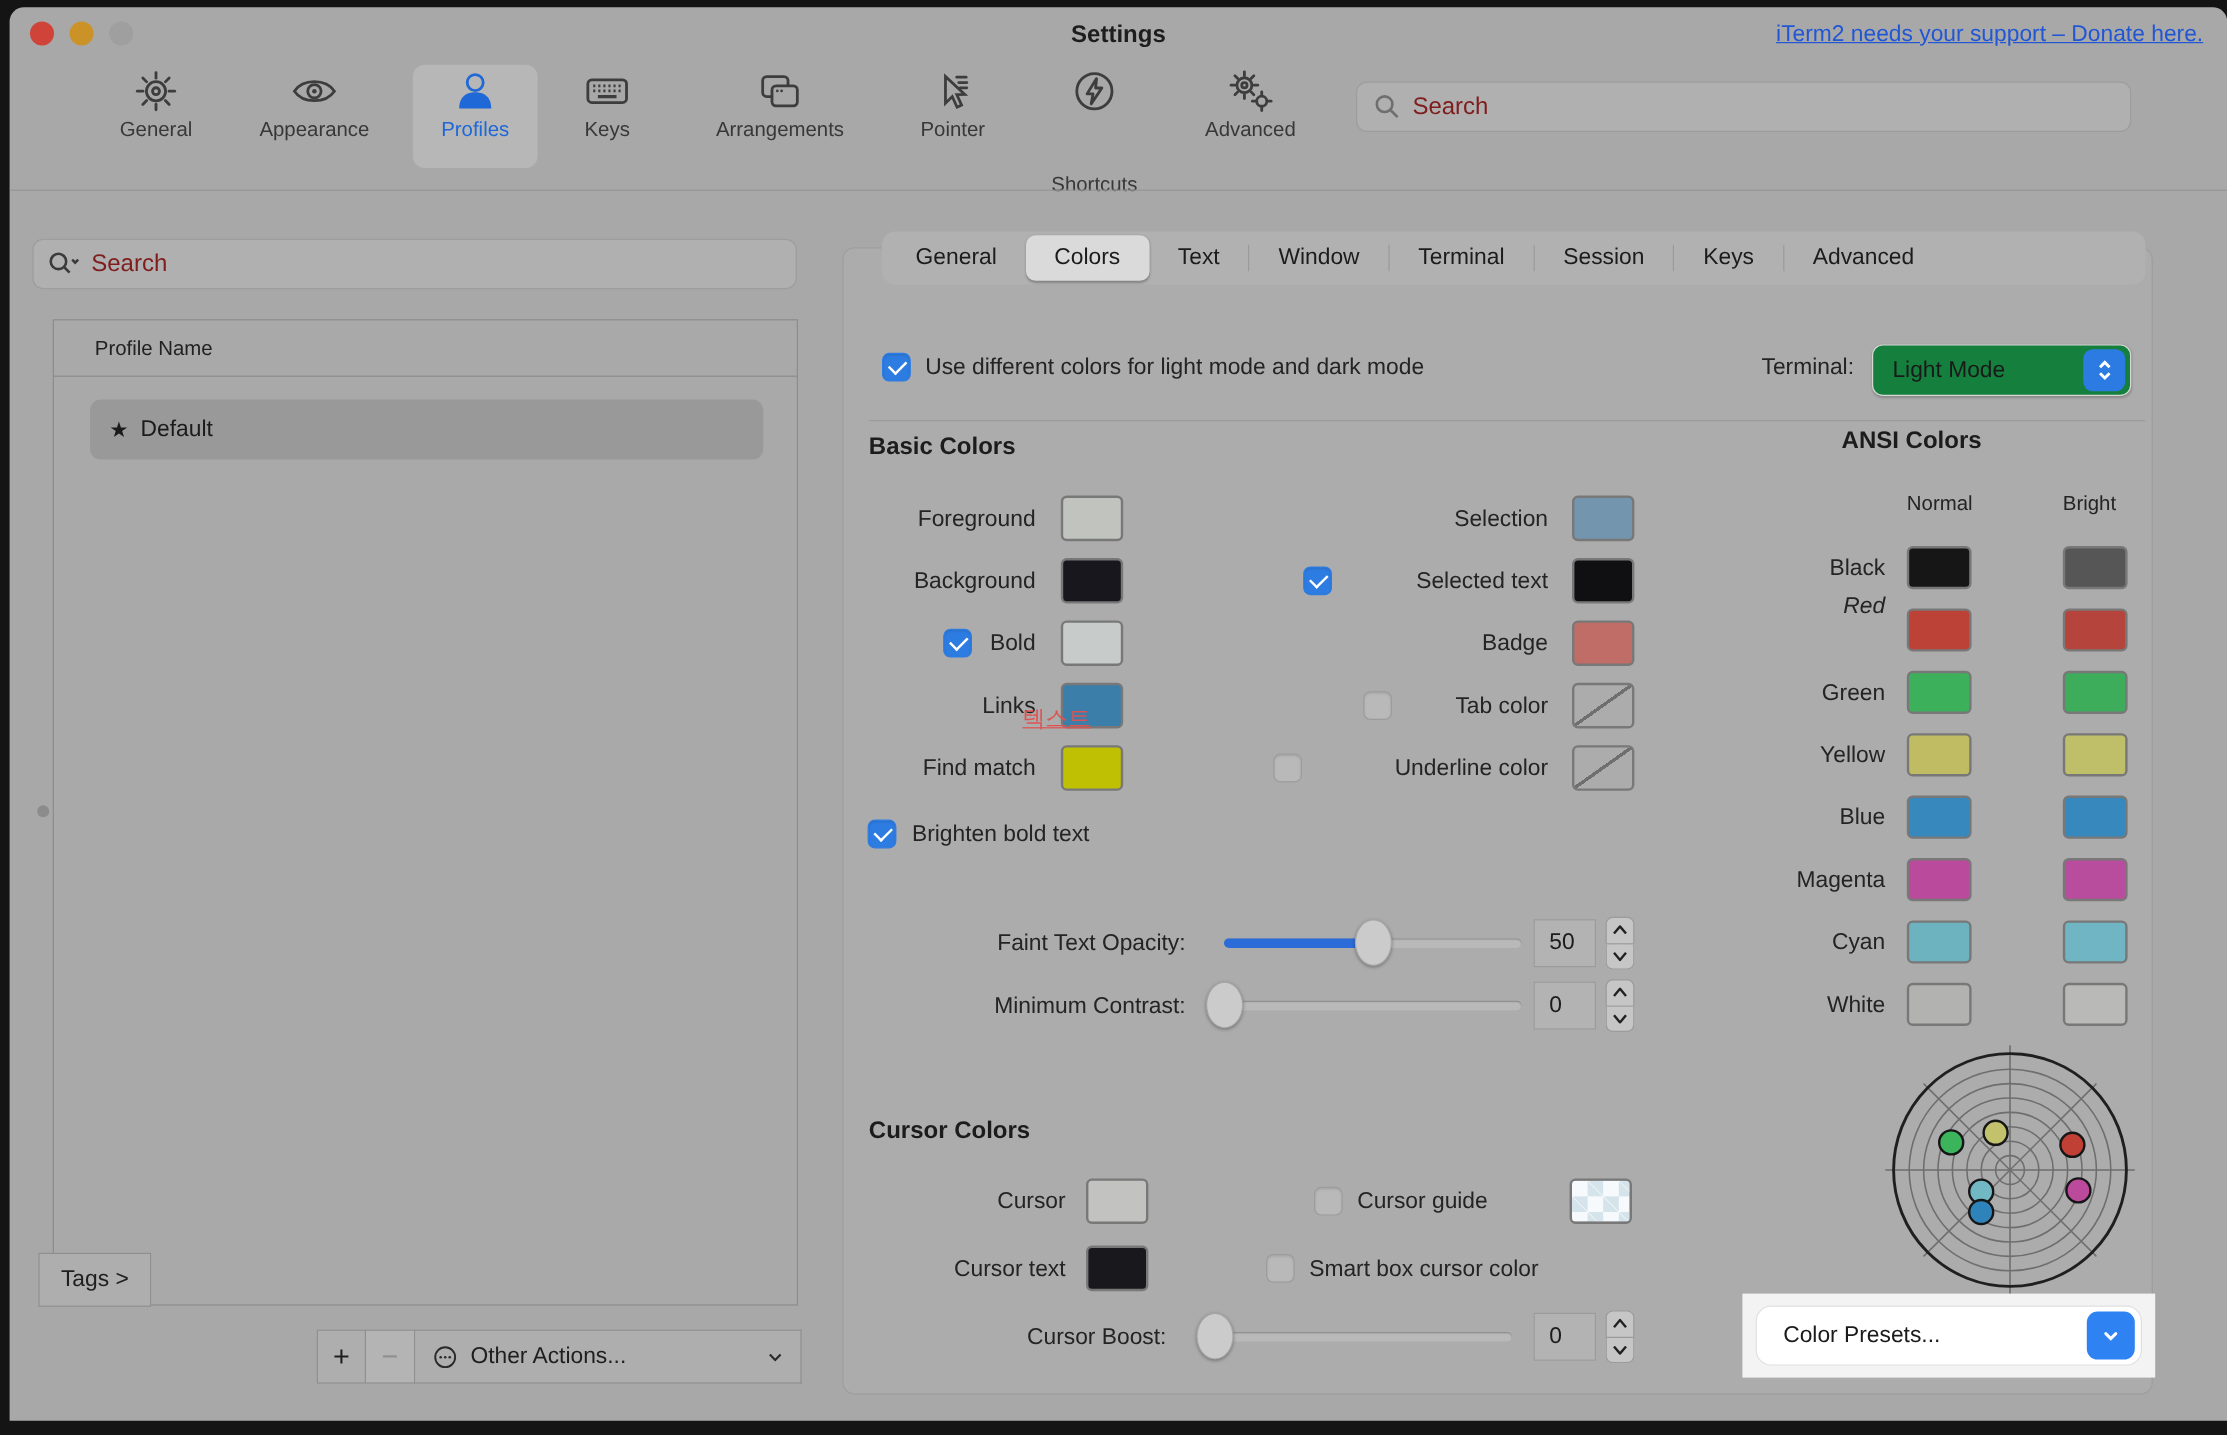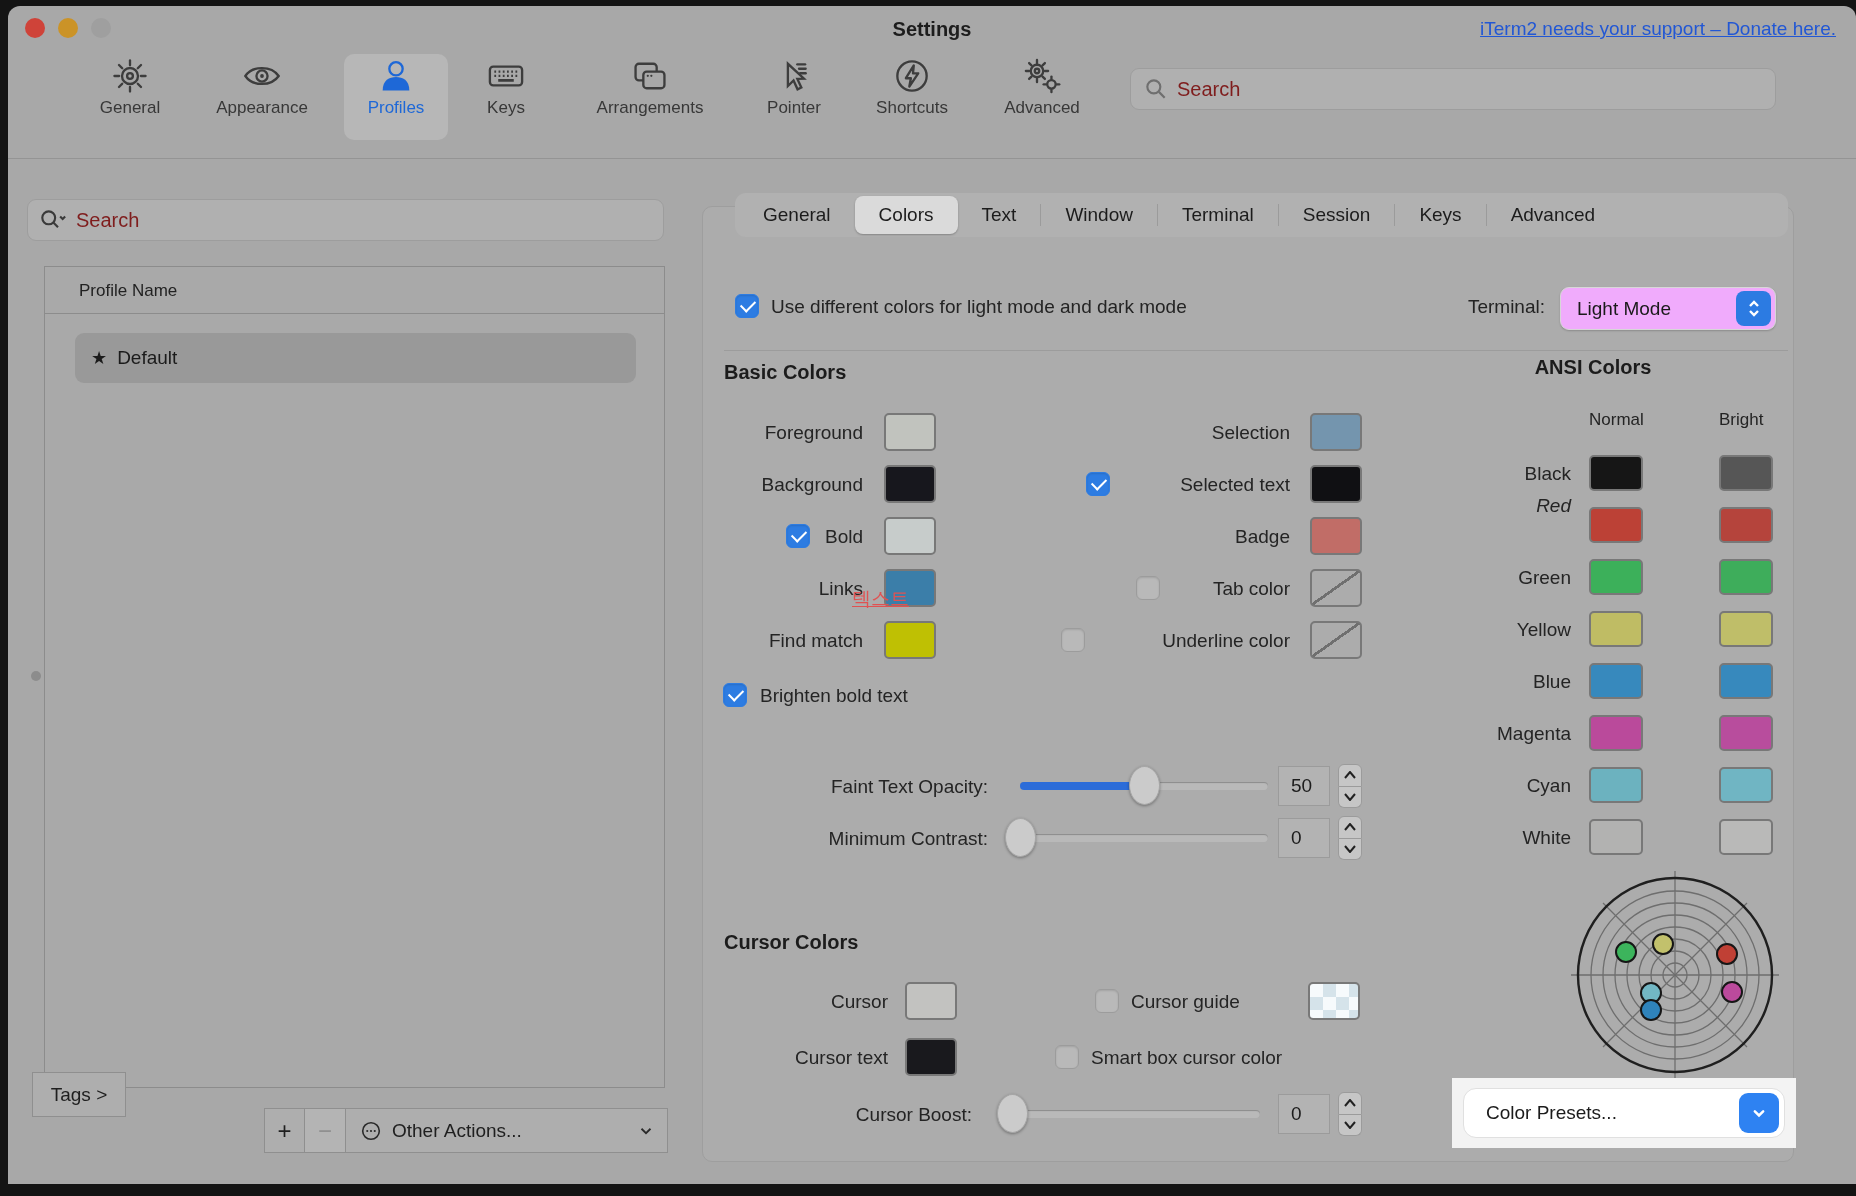--- a/index.html
+++ b/index.html
@@ -45,21 +45,21 @@
   .sec-title { position:absolute; font-size:20px; font-weight:bold; color:#1c1c1c; }
   .rlabel { position:absolute; font-size:19px; color:#242424; text-align:right; }
   .llabel { position:absolute; font-size:19px; color:#242424; }
   .swatch { position:absolute; width:52px; height:38px; border:2px solid #787878; border-radius:5px; }
   .swatch.none { background:linear-gradient(to bottom right, rgba(0,0,0,0) 47%, #6f6f6f 47%, #6f6f6f 52%, rgba(0,0,0,0) 52%); background-color:#acacac; }
   .swatch.checker { background-image:
       linear-gradient(45deg,#d5e3ea 25%,rgba(0,0,0,0) 25%,rgba(0,0,0,0) 75%,#d5e3ea 75%),
       linear-gradient(45deg,#d5e3ea 25%,#f6fafc 25%,#f6fafc 75%,#d5e3ea 75%);
       background-size:26px 26px; background-position:0 0,13px 13px; }
 
-  .popup { position:absolute; background:#f0abfc; border:1px solid #d7d7d7; border-radius:9px; box-shadow:0 1px 2px rgba(0,0,0,.2); display:flex; align-items:center; }
+  .popup { position:absolute; background:#15803d; border:1px solid #d7d7d7; border-radius:9px; box-shadow:0 1px 2px rgba(0,0,0,.2); display:flex; align-items:center; }
   .popup .ptext { font-size:19px; color:#1a1a1a; margin-left:16px; flex:1; }
   .popbtn { width:35px; height:35px; border-radius:8px; background:#2c7be2; margin-right:4px; display:flex; align-items:center; justify-content:center; }
 
   .slider { position:absolute; height:8px; }
   .slider .track { position:absolute; left:0; right:0; top:0; height:8px; background:#b9b9b9; border-radius:4px; box-shadow:inset 0 1px 1px rgba(0,0,0,.25); }
   .slider .fill { position:absolute; left:0; top:0; height:8px; width:var(--pct,0%); background:#2c6cd8; border-radius:4px; }
   .slider .knob { position:absolute; top:-16px; left:calc(var(--pct,0%) - 15px); width:31px; height:39px; background:#cbcbcb; border:1px solid #a6a6a6; border-radius:50%; box-shadow:0 1px 3px rgba(0,0,0,.35); }
   .valbox { position:absolute; width:52px; height:40px; background:#b3b3b3; border:1px solid #9b9b9b; font-size:19px; color:#1c1c1c; display:flex; align-items:center; padding-left:12px; }
   .stepper { position:absolute; width:24px; height:44px; display:flex; flex-direction:column; }
   .stepper .sb { flex:1; background:#c6c6c6; border:1px solid #9b9b9b; display:flex; align-items:center; justify-content:center; }
@@ -151,21 +151,21 @@
       <path d="M12.5 7 L12.5 27 L17.6 22 L21.2 30 L24.6 28.4 L21 20.6 L27 20.4 Z"></path>
       <g stroke-linecap="round">
           <line x1="21" y1="7.5" x2="28" y2="7.5"></line>
           <line x1="22.5" y1="11.5" x2="28.5" y2="11.5"></line>
           <line x1="23.5" y1="15.5" x2="28.5" y2="15.5"></line>
         </g>
     </svg>
     <span class="lbl">Pointer</span>
   </div>
 
-  <div class="tb-item" style="left:842px;width:124px;">
+  <div class="tb-item" style="left:842px;width:124px;gap:46px;">
     <svg class="ticon" viewBox="0 0 36 36">
       <circle cx="18" cy="18" r="13.2"></circle>
       <path d="M19.6 8.5 L12.5 20 L17 20 L15.6 27.5 L23.6 15.6 L18.9 15.6 Z" stroke-linejoin="round"></path>
     </svg>
     <span class="lbl">Shortcuts</span>
   </div>
 
   <div class="tb-item" style="left:970px;width:128px;">
     <svg class="ticon" viewBox="0 0 36 36">
       <circle cx="13.5" cy="13.5" r="5.6"></circle>
@@ -214,21 +214,21 @@
     <div style="position:absolute;left:34px;top:14px;font-size:17px;color:#222;">Profile Name</div>
     <div class="divider-h" style="left:0;top:46px;width:619px;background:#8c8c8c;"></div>
     <div class="prow">
       <span style="margin-right:10px;font-size:18px;">★</span>
       <span>Default</span>
     </div>
   </div>
 
   <div class="abs" style="left:23px;top:665px;width:10px;height:10px;border-radius:50%;background:#8c8c8c;"></div>
 
-  <div class="btn" style="position:absolute;left:24px;top:1066px;width:94px;height:45px;">Tags &gt;</div>
+  <div class="btn" style="position:absolute;left:24px;top:1038px;width:94px;height:45px;">Tags &gt;</div>
 
   <div class="seg" style="left:256px;top:1102px;">
     <div class="sgb" style="width:41px;justify-content:center;font-size:24px;">+</div>
     <div class="sgb" style="width:41px;justify-content:center;font-size:24px;background:#b4b4b4;color:#8f8f8f;">−</div>
     <div class="sgb" style="width:322px;position:relative;">
       <svg width="26" height="26" viewBox="0 0 36 36" style="margin-left:12px;stroke:#2a2a2a;stroke-width:2.2;fill:none;">
           <circle cx="18" cy="18" r="11.5"></circle>
           <circle cx="12.8" cy="18" r="1.5" fill="#2a2a2a" stroke="none"></circle>
           <circle cx="18" cy="18" r="1.5" fill="#2a2a2a" stroke="none"></circle>
           <circle cx="23.2" cy="18" r="1.5" fill="#2a2a2a" stroke="none"></circle>

